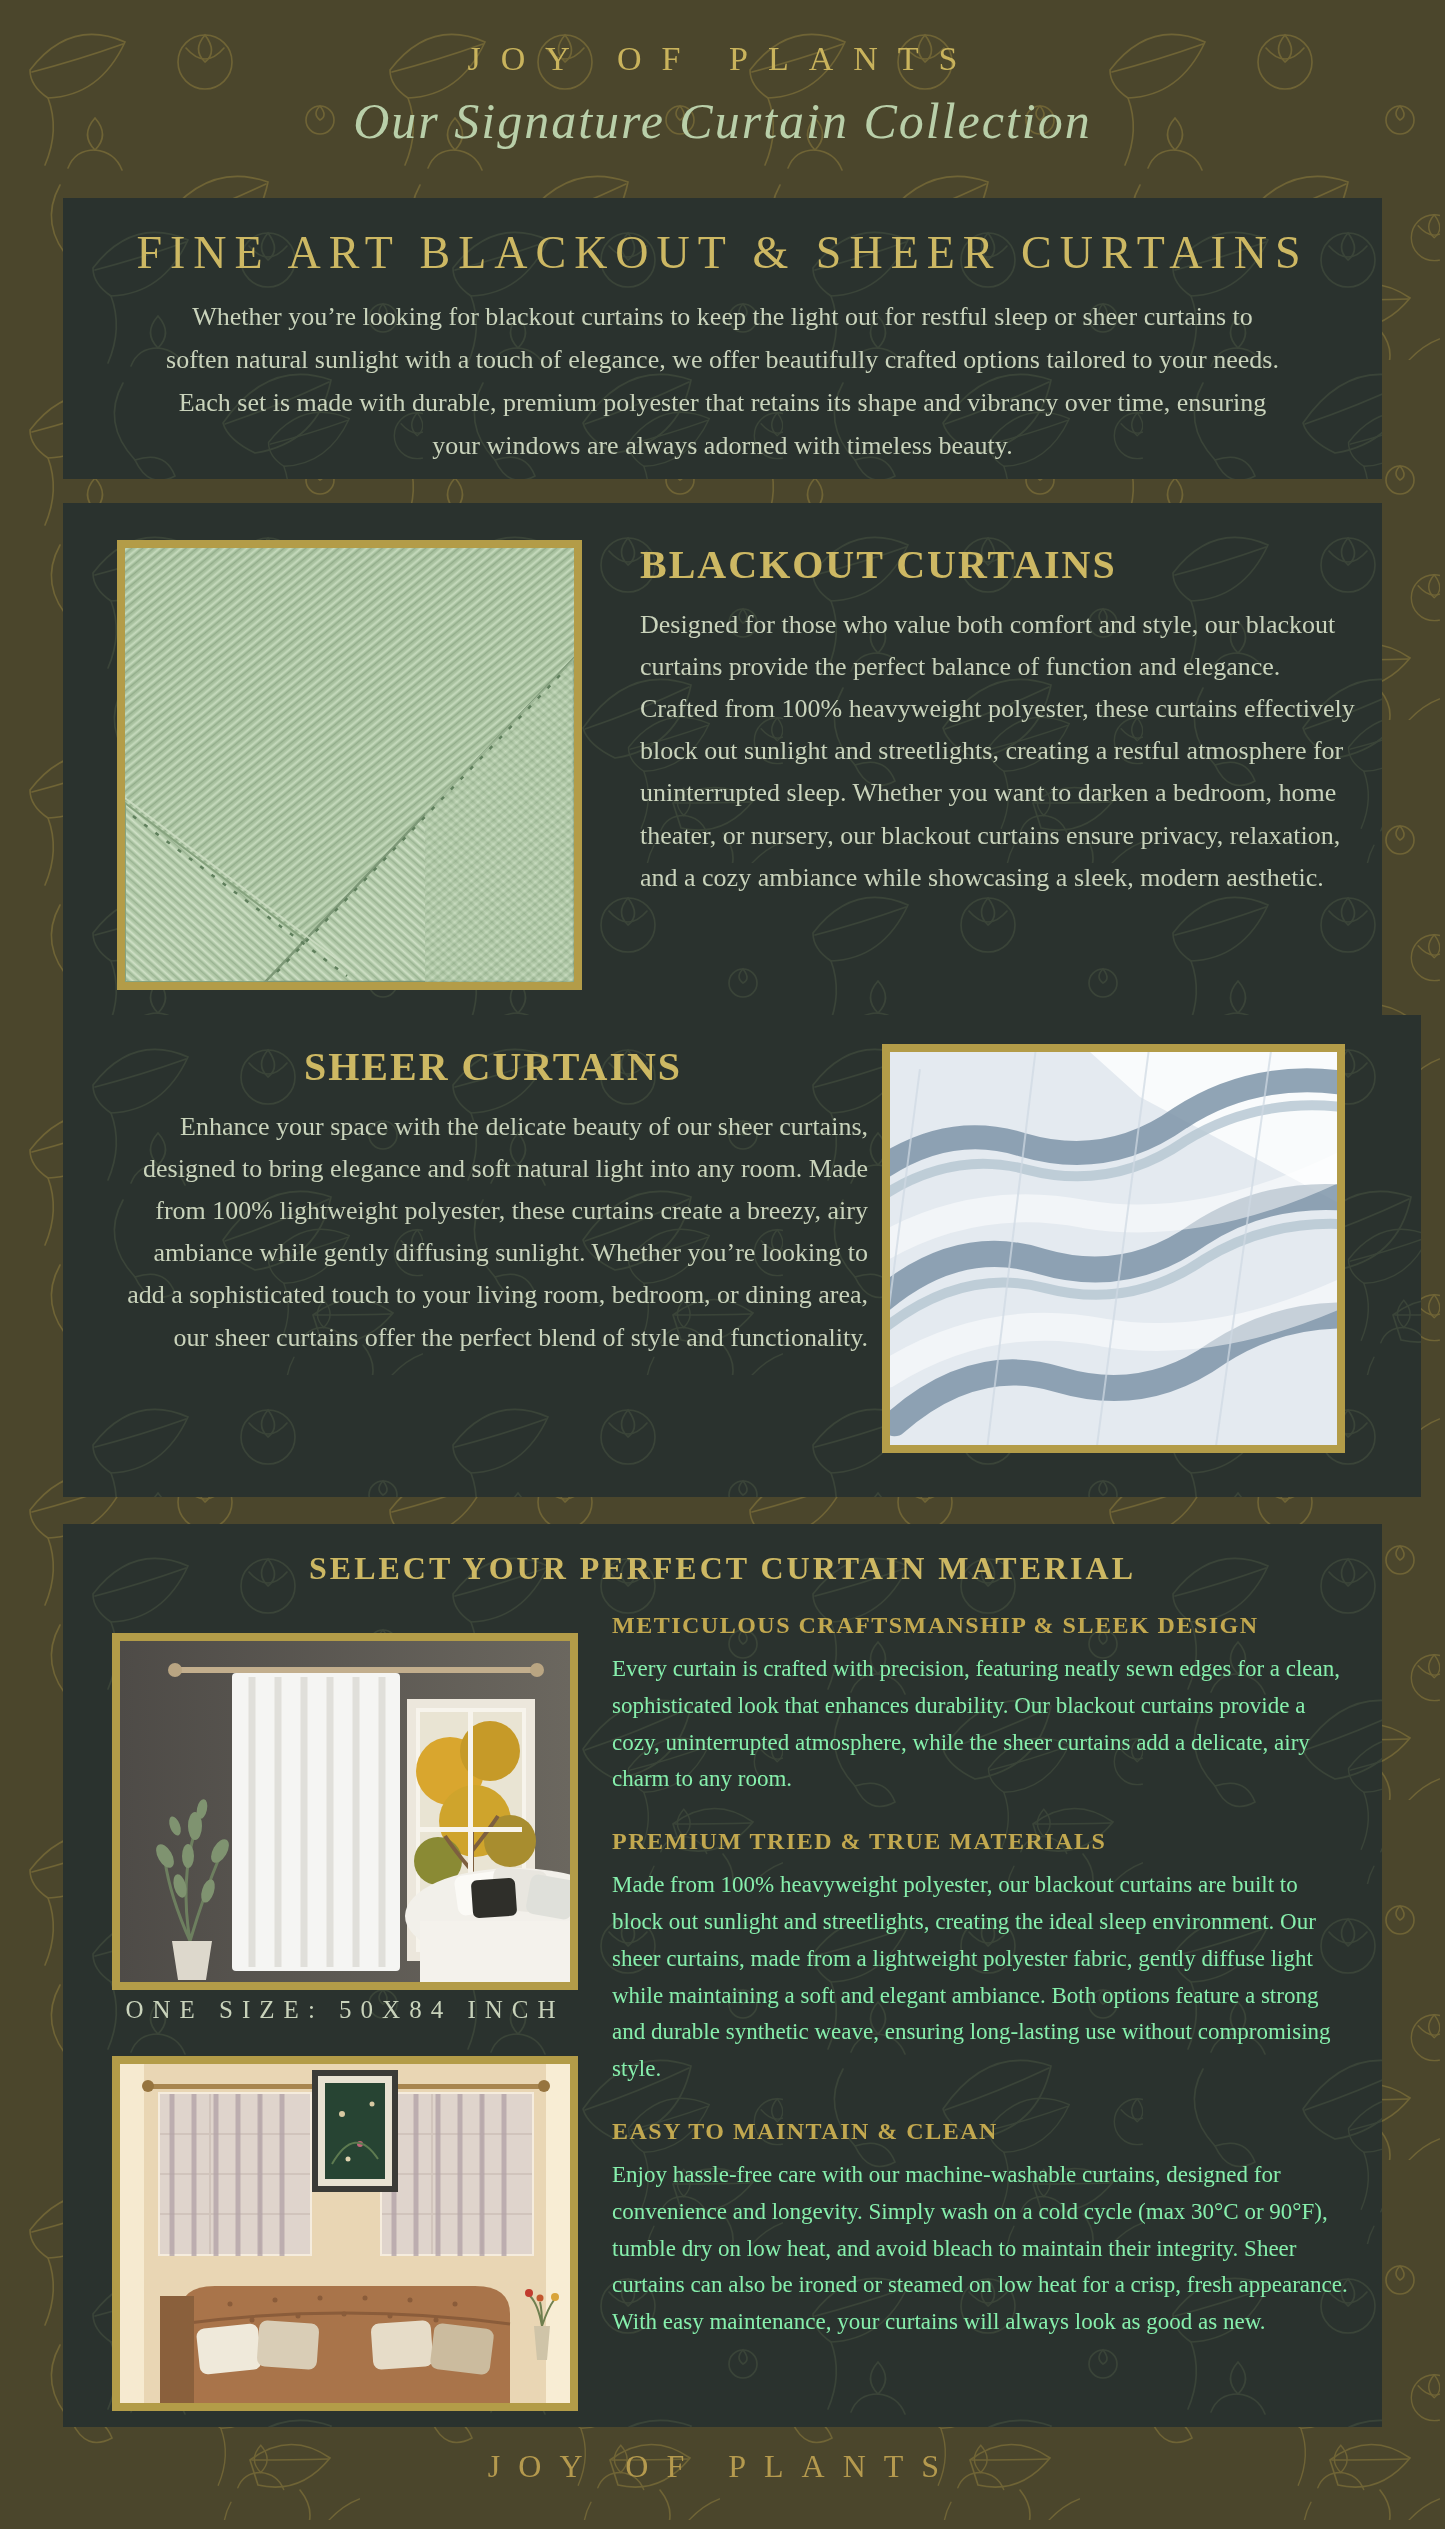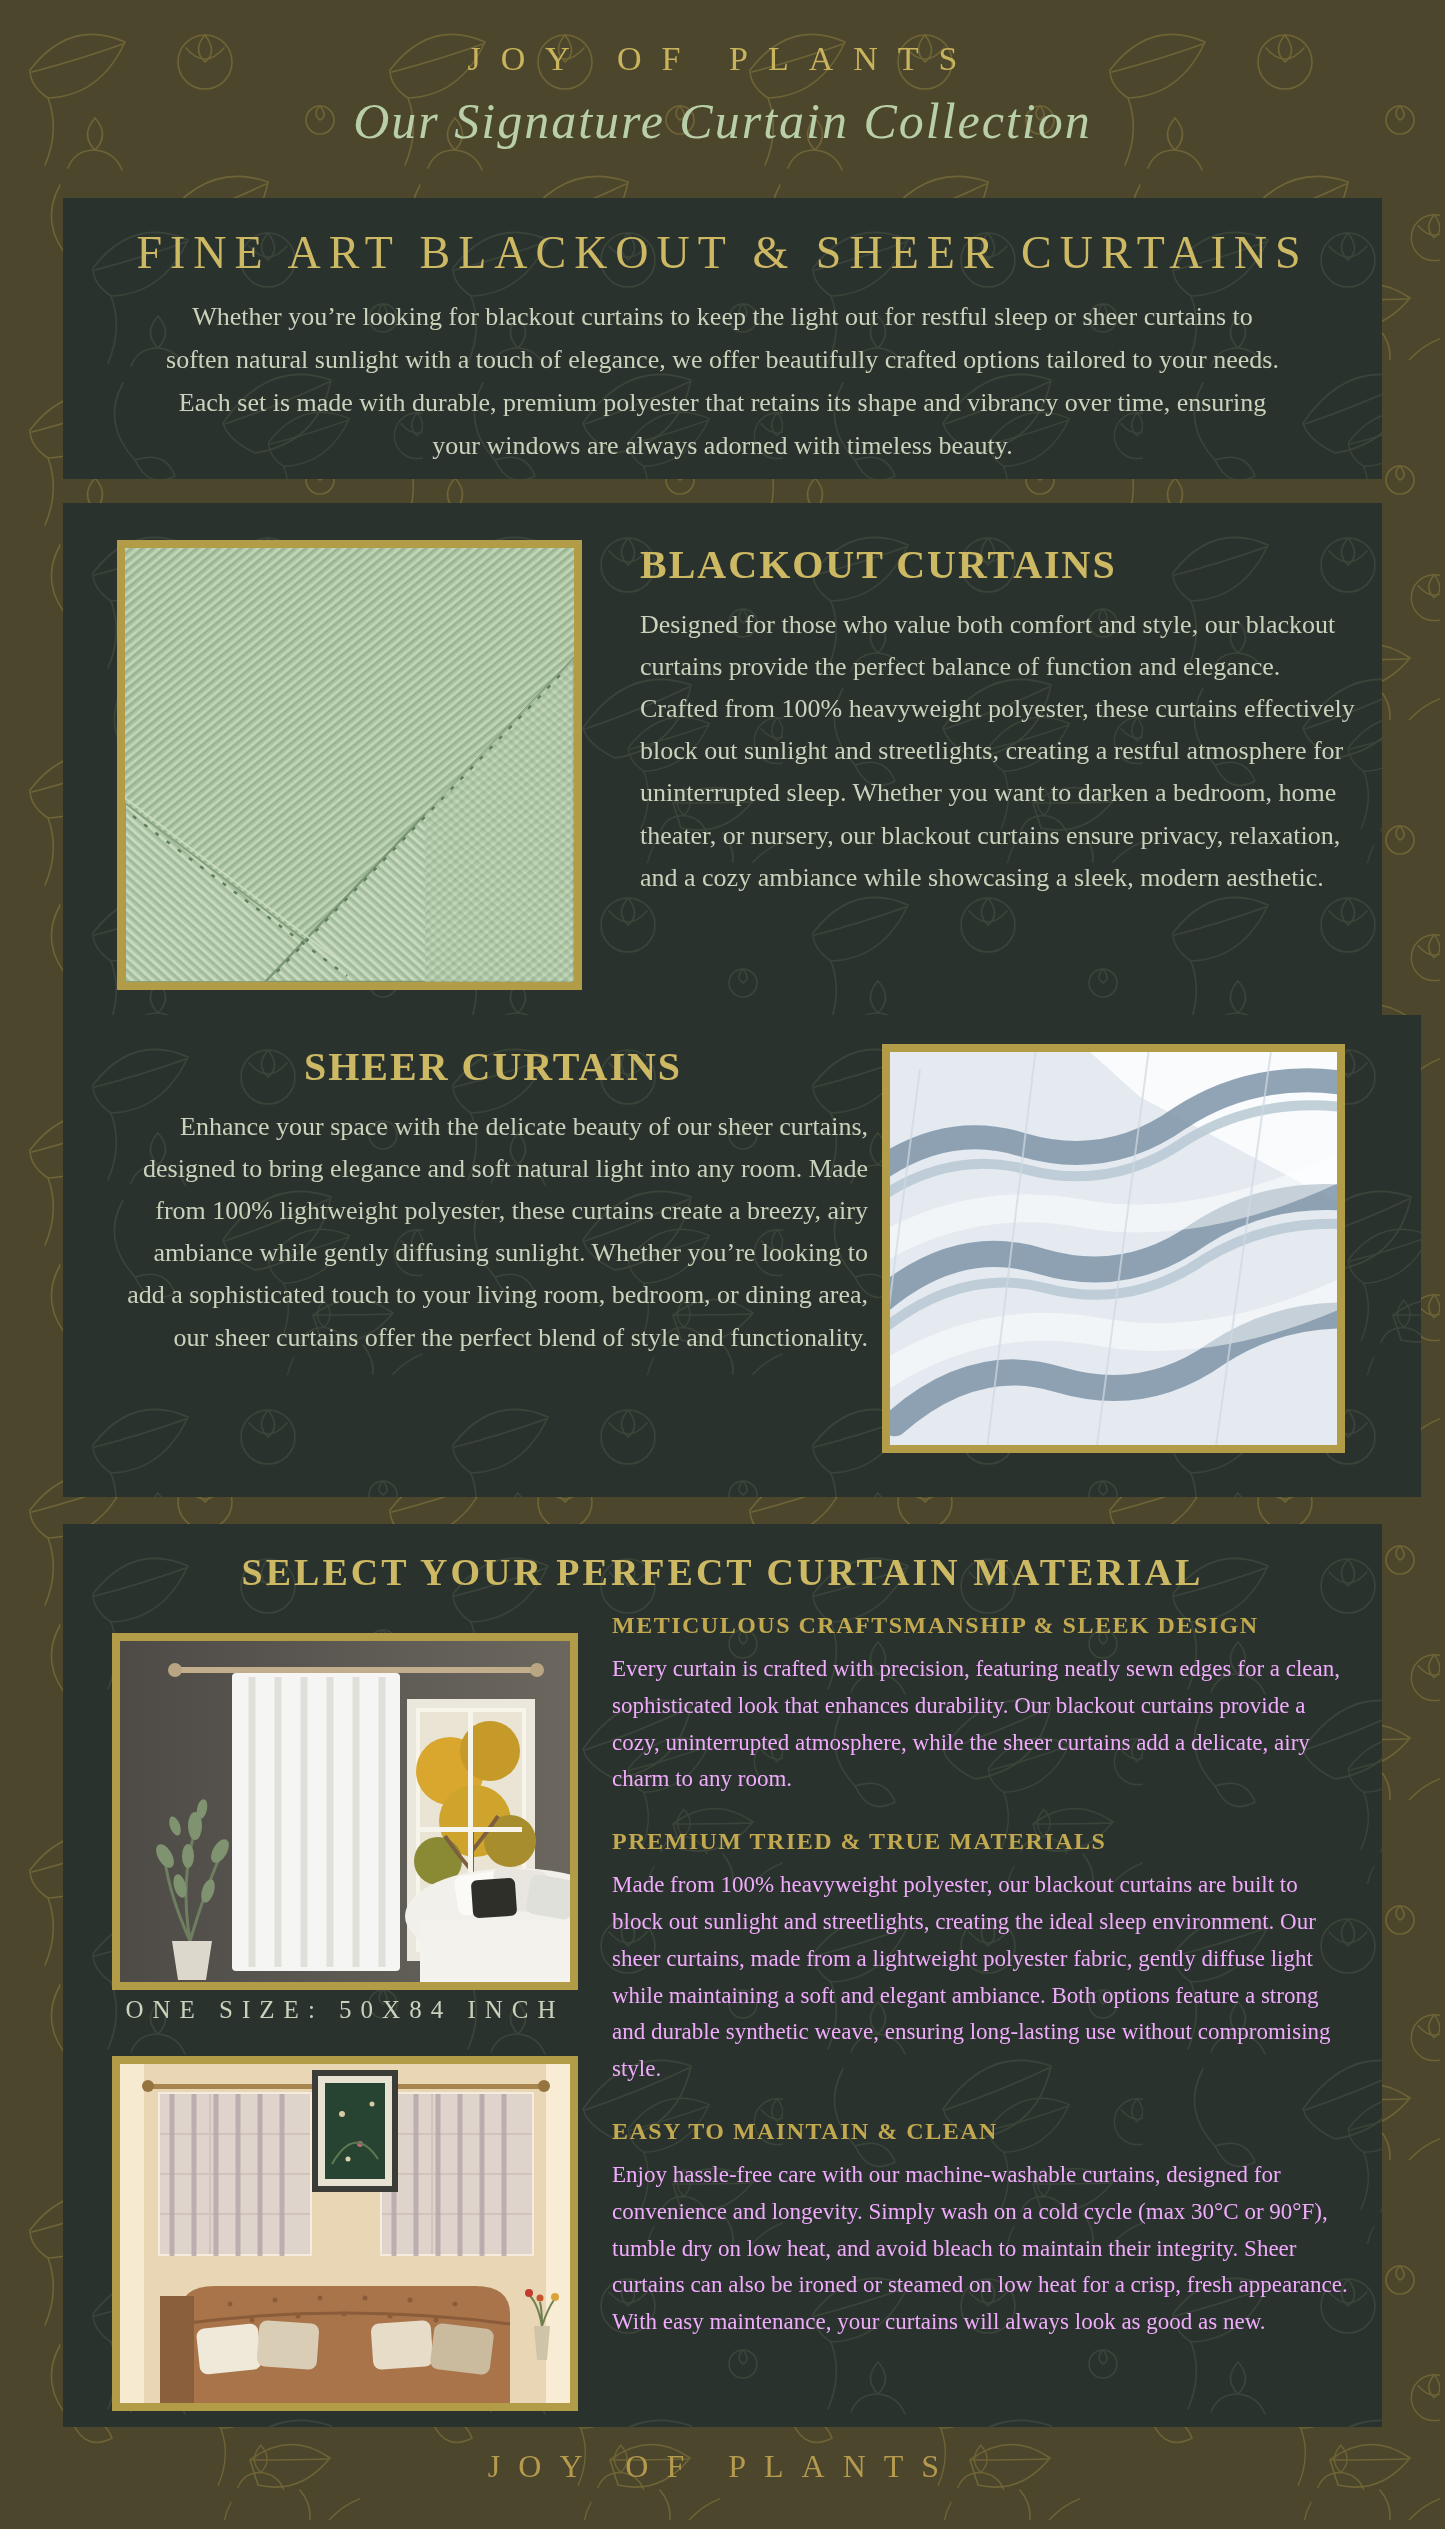--- a/index.html
+++ b/index.html
@@ -56,33 +56,33 @@
   }
 
   
   .sheer-col{position:absolute;left:55px;top:28px;width:750px;}
   .sheer-col .section-heading{text-align:center;}
   .sheer-col .section-body{text-align:right;}
 
   
   .materials-heading{
     margin:26px 0 0;text-align:center;
-    color:#cdb863;font-size:38px;font-weight:700;letter-spacing:3px;
+    color:#cdb863;font-size:32px;font-weight:700;letter-spacing:3px;
   }
   .size-label{
     position:absolute;left:49px;top:472px;width:466px;text-align:center;z-index:2;
     color:#c9d3bb;font-size:25px;letter-spacing:9px;
   }
   .features{position:absolute;left:549px;top:88px;width:736px;z-index:2;}
   .feature{margin-bottom:30px;}
   .feature-heading{
     margin:0;color:#c2a84f;font-size:24px;font-weight:700;letter-spacing:1.5px;
   }
   .feature-body{
-    margin:12px 0 0;color:#f0abfc;font-size:23px;line-height:1.6;
+    margin:12px 0 0;color:#86efac;font-size:23px;line-height:1.6;
   }
 </style>
 </head>
 <body>
 
 <div class="page">
 
   <svg width="0" height="0" style="position:absolute" aria-hidden="true">
     <defs>
       <g id="floral-motif" fill="none" stroke-width="1.6" stroke-linecap="round">

